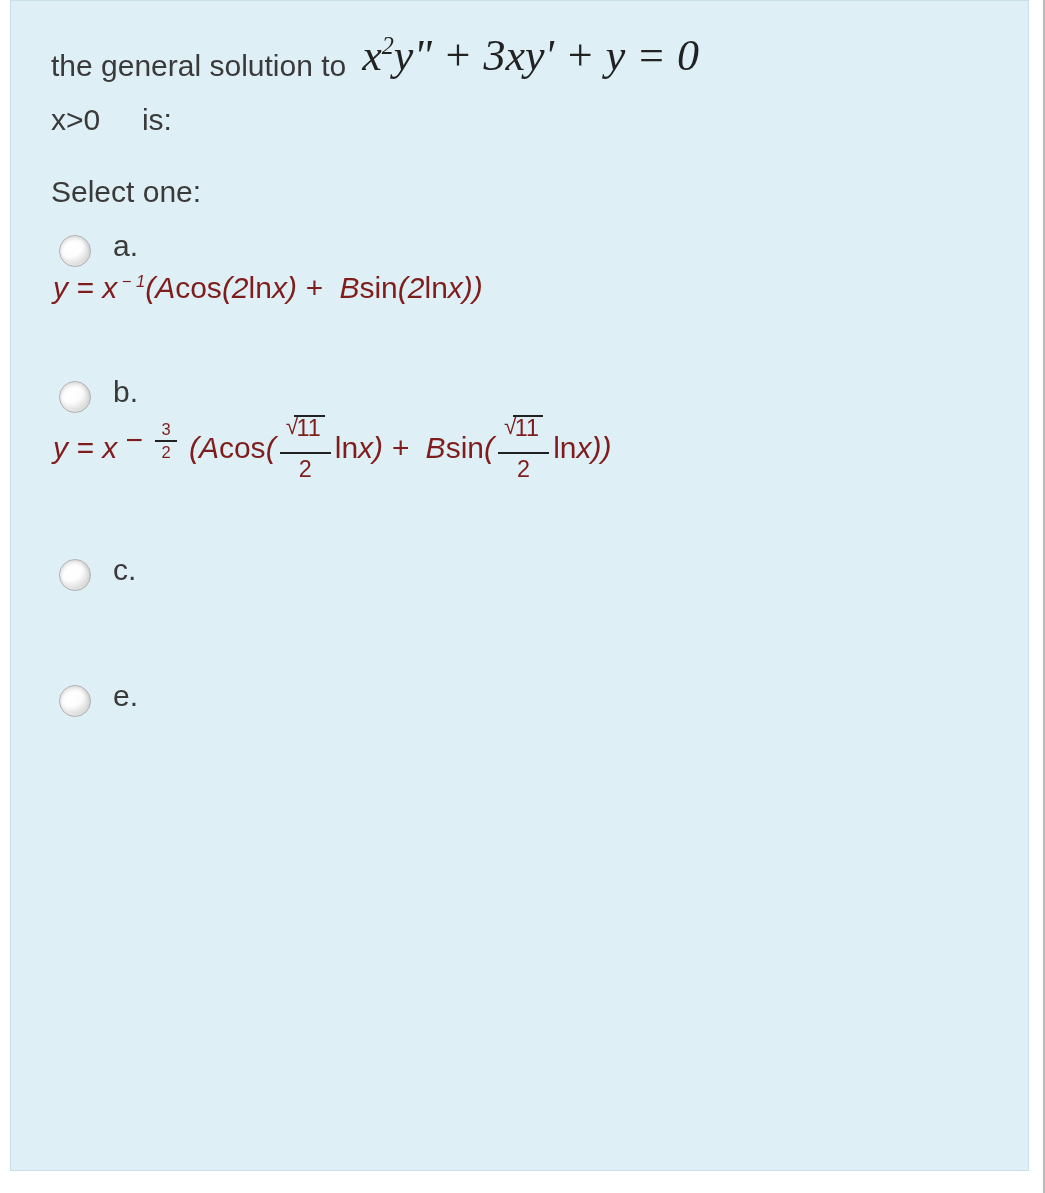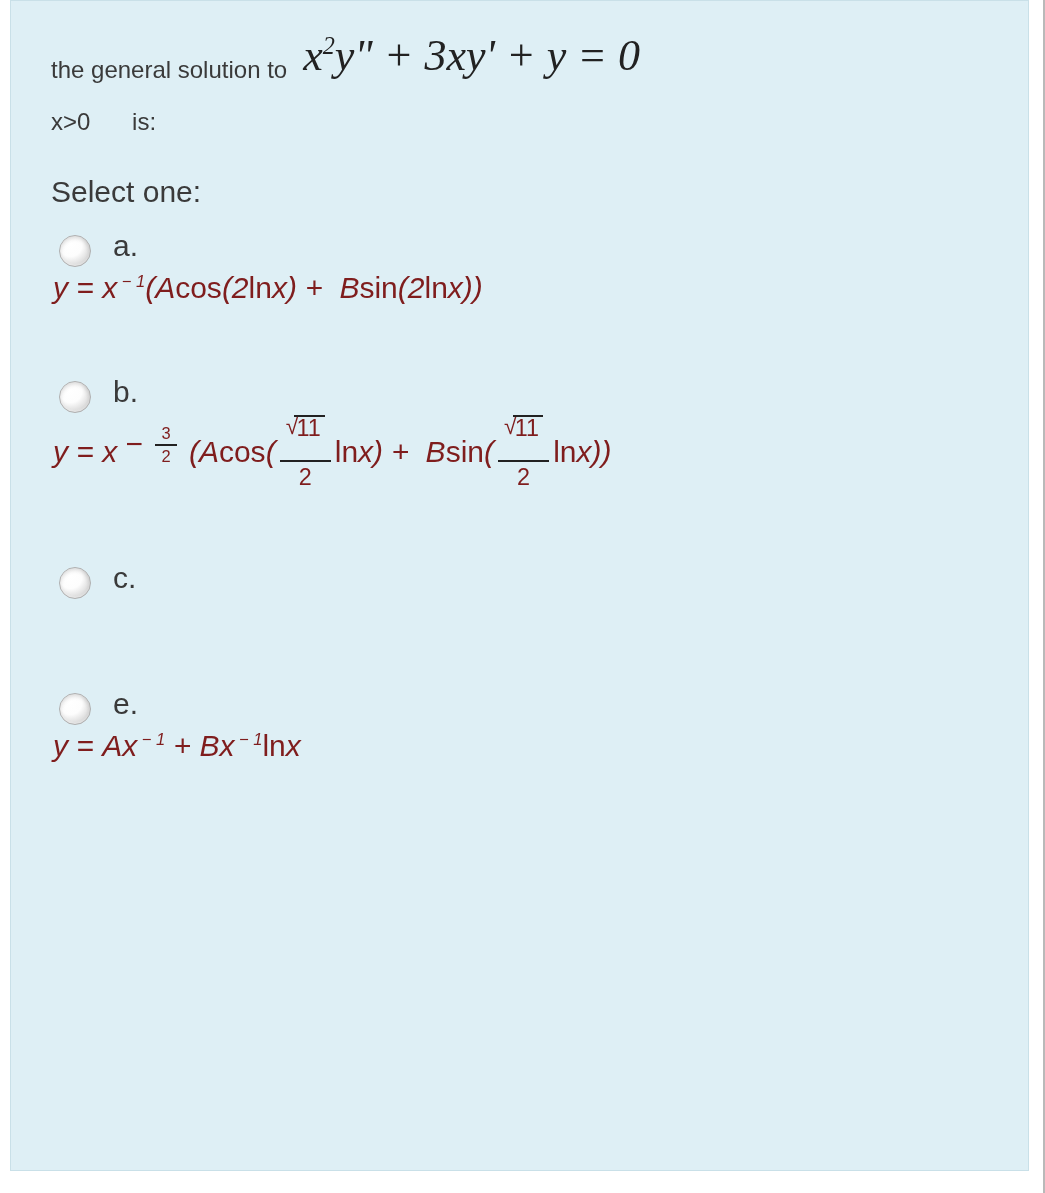--- a/index.html
+++ b/index.html
@@ -86,21 +86,21 @@
     text-align: center;
     font-style: normal;
     line-height: 1;
     position: relative;
     top: -2px;
     margin: 0 4px;
   }
   .frac > span { display: block; padding: 0 6px; }
   .frac .num { border-bottom: 2px solid #222; font-size: 0.55em; padding-bottom: 2px;}
   .frac .den { font-size: 0.55em; padding-top: 2px;}
-  .frac.big .num { font-size: 0.78em; padding-bottom: 20px;}
+  .frac.big .num { font-size: 0.78em; padding-bottom: 12px;}
   .frac.big .den { font-size: 0.78em; padding-top: 4px;}
 
   
   .sqrt {
     display: inline-block;
     font-style: normal;
     position: relative;
   }
   .sqrt::before {
     content: "√";
@@ -121,21 +121,21 @@
   .qline { display: flex; align-items: flex-end; flex-wrap: wrap; gap: 10px;}
   .eq {
     font-family: 'Times New Roman', Times, serif;
     font-style: italic;
     font-size: 44px;
     color: #222;
     margin-left: 6px;
     white-space: nowrap;
   }
   .eq sup { font-size: 0.55em; }
-  .plain { font-style: normal; font-family: Arial, sans-serif; font-size: 24px; color:#3a3a3a;}
+  .plain { font-style: normal; font-family: Arial, sans-serif; font-size: 30px; color:#3a3a3a;}
 </style>
 </head>
 <body>
 
 <div class="frame">
   <div class="panel">
 
     <div class="stem">
       <div class="qline">
         <span class="plain">the general solution to</span>
@@ -185,20 +185,17 @@
 
     <div class="bigpad"></div>
 
 
     <div class="medpad"></div>
 
     <div class="option">
       <div class="radio"></div>
       <div class="optbody">
         <div class="letter">e.</div>
-        <div class="formula">
-          y&nbsp;=&nbsp;Ax<sup>&nbsp;−&nbsp;1</sup>&nbsp;+&nbsp;Bx<sup>&nbsp;−&nbsp;1</sup><span class="rm">ln</span>x
-        </div>
       </div>
     </div>
 
   </div>
 </div>
 
 </body></html>

